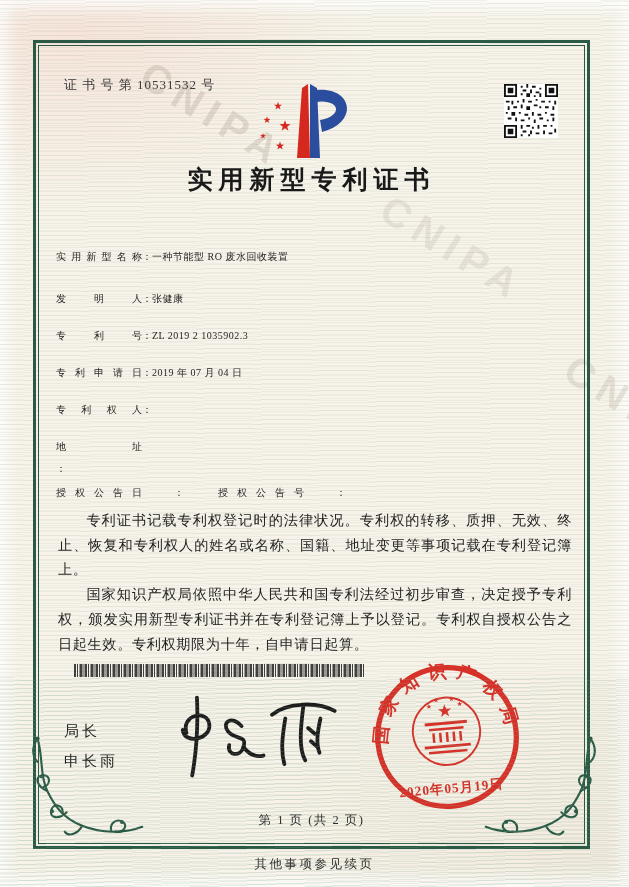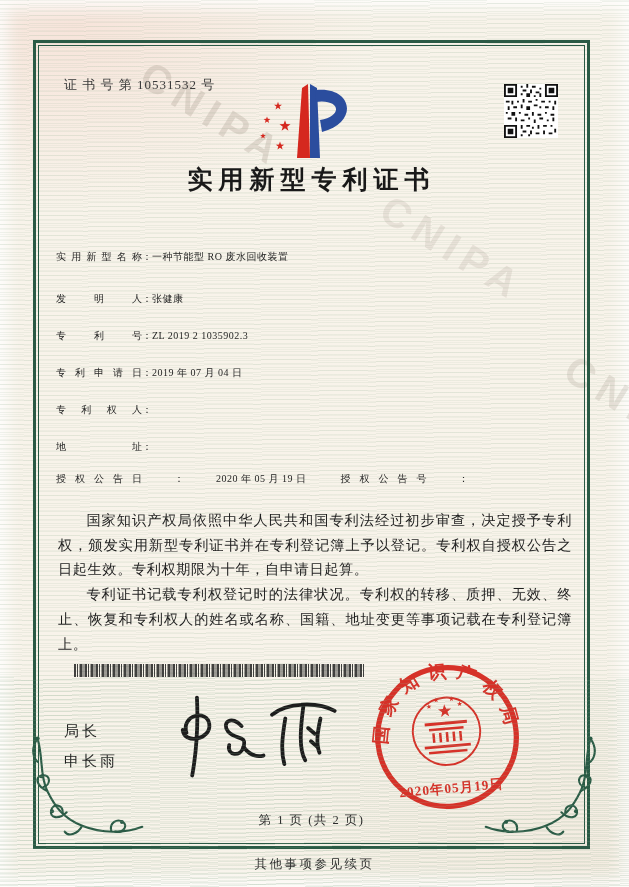--- a/index.html
+++ b/index.html
@@ -32,21 +32,21 @@
   .cert-no{position:absolute;left:64px;top:76px;font-size:13px;letter-spacing:1px;color:#3a3a3a;}
   .logo{position:absolute;left:258px;top:82px;}
   .qr{position:absolute;left:504px;top:84px;}
   .title{
     position:absolute;left:33px;top:163px;width:557px;text-align:center;
     font-size:25px;font-weight:600;letter-spacing:6px;color:#191919;
   }
   .fields{position:absolute;left:56px;top:246px;width:486px;font-size:10px;color:#262626;}
   .frow{display:flex;line-height:22px;margin-bottom:15px;}
   .frow.first{margin-bottom:20px;}
-  .frow.addr{margin-bottom:10px;}
+  .frow.addr{margin-bottom:2px;flex-direction:column;}
   .f-label{display:inline-block;width:86px;text-align:justify;text-align-last:justify;flex:none;}
   .f-colon{flex:none;}
   .f-val{letter-spacing:.5px;}
   .f-val.wide{width:424px;}
   .grant-grp{display:flex;gap:32px;}
   .grant-grp.second{margin-left:34px;font-family:Liberation Serif, serif;}
   .paras{position:absolute;left:58px;top:508px;width:514px;}
   .paras p{
     margin:0;font-size:14.2px;line-height:1.74;letter-spacing:.6px;color:#1f1f1f;
     text-indent:2em;text-align:justify;
@@ -161,32 +161,31 @@
         <span class="f-colon">：</span>
     </div>
     <div class="frow addr">
       <span class="f-label">地址</span>
         <span class="f-colon">：</span>
     </div>
     <div class="frow">
       <span class="grant-grp">
         <span class="f-label">授权公告日</span>
           <span class="f-colon">：</span>
-        <span class="f-val">2020 年 05 月 19 日</span>
       </span>
       <span class="grant-grp second">
         <span class="f-label">授权公告号</span>
           <span class="f-colon">：</span>
       </span>
     </div>
   </div>
 
   <div class="paras">
+    <p>专利证书记载专利权登记时的法律状况。专利权的转移、质押、无效、终止、恢复和专利权人的姓名或名称、国籍、地址变更等事项记载在专利登记簿上。</p>
     <p>国家知识产权局依照中华人民共和国专利法经过初步审查，决定授予专利权，颁发实用新型专利证书并在专利登记簿上予以登记。专利权自授权公告之日起生效。专利权期限为十年，自申请日起算。</p>
-    <p>专利证书记载专利权登记时的法律状况。专利权的转移、质押、无效、终止、恢复和专利权人的姓名或名称、国籍、地址变更等事项记载在专利登记簿上。</p>
   </div>
 
   <svg class="barcode" width="290" height="13">
     <defs>
       <pattern id="bc" width="11" height="13" patternUnits="userSpaceOnUse">
         <rect x="0" width="2" height="13" fill="#222"></rect>
         <rect x="3" width="1" height="13" fill="#222"></rect>
         <rect x="5.5" width="3" height="13" fill="#222"></rect>
         <rect x="9.5" width="1" height="13" fill="#222"></rect>
       </pattern>

